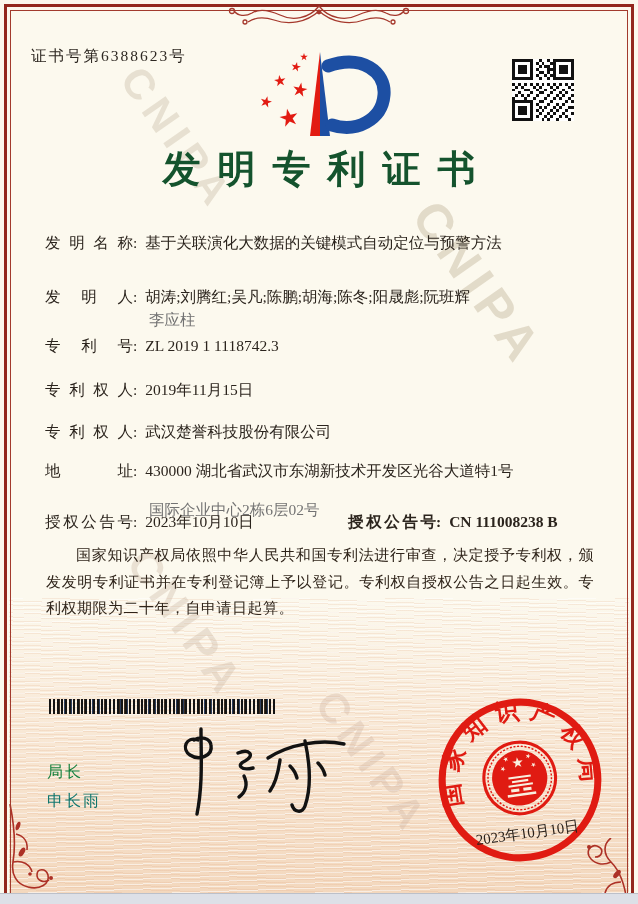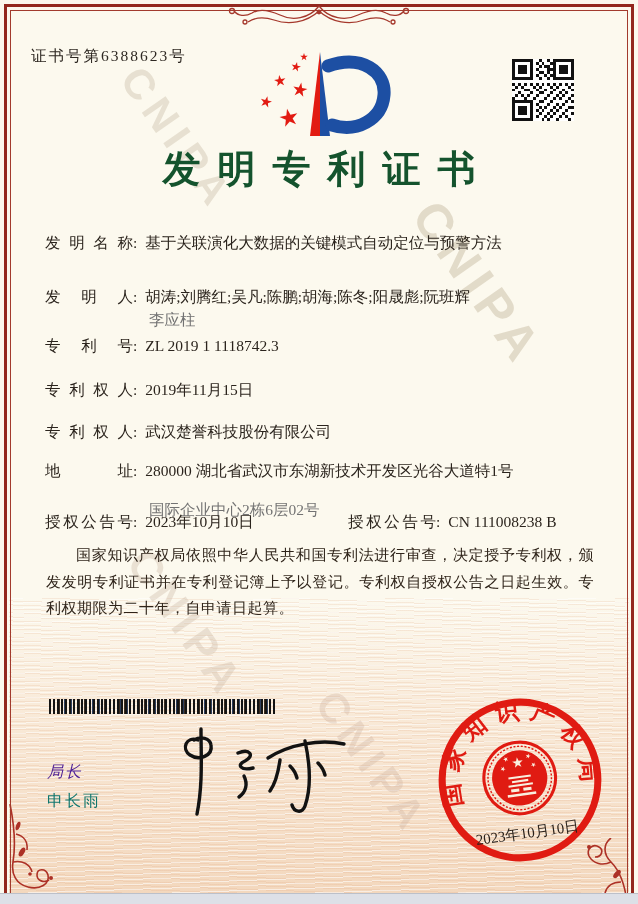--- a/index.html
+++ b/index.html
@@ -35,33 +35,33 @@
   .cert-no{position:absolute;left:31px;top:46px;font-size:15.5px;letter-spacing:2px;color:#2e2822;z-index:1;}
   .logo{position:absolute;left:244px;top:50px;z-index:1;}
   .qr{position:absolute;left:512px;top:59px;z-index:1;}
   .title{position:absolute;left:0;right:0;top:144px;text-align:center;z-index:1;
     font-size:38px;font-weight:bold;color:#14532d;letter-spacing:17px;text-indent:17px;}
   
   .row{position:absolute;left:45px;z-index:1;font-size:15.5px;color:#2b241d;white-space:nowrap;}
   .lab{display:inline-block;width:88px;text-align:justify;text-align-last:justify;}
   .val{margin-left:8px;}
   .cont{position:absolute;left:149px;z-index:1;font-size:15.5px;color:#737373;white-space:nowrap;}
-  .pair2{position:absolute;left:303px;top:0;}
+  .pair2{position:absolute;left:303px;top:0;font-weight:bold;}
   
   .paras{position:absolute;left:46px;right:44px;top:542px;z-index:1;
     font-size:15px;line-height:1.77;color:#2f241a;text-align:justify;letter-spacing:.5px;}
   .paras p{margin:0 0 7px 0;text-indent:2em;}
   
   .barcode{position:absolute;left:49px;top:699px;width:228px;height:15px;z-index:1;
     background-image:
       repeating-linear-gradient(90deg,#141414 0 2px,transparent 2px 4px),
       repeating-linear-gradient(90deg,transparent 0 1px,#30405e 1px 2px,transparent 2px 7px),
       repeating-linear-gradient(90deg,#3a2d22 0 1px,transparent 1px 5px);}
   .director-title{position:absolute;left:47px;top:762px;z-index:1;
-    font-family:"Liberation Sans",sans-serif;font-size:16px;color:#4c1d95;letter-spacing:2px;font-style:italic;}
+    font-family:"Liberation Sans",sans-serif;font-size:16px;color:#15803d;letter-spacing:2px;}
   .director-name{position:absolute;left:47px;top:791px;z-index:1;
     font-family:"Liberation Sans",sans-serif;font-size:16px;color:#0f766e;letter-spacing:2px;}
   .signature{position:absolute;left:168px;top:726px;z-index:2;}
   .seal{position:absolute;left:434px;top:694px;width:172px;height:172px;z-index:2;transform:rotate(-8deg);}
   .seal svg text{font-family:"Liberation Serif","DejaVu Serif",serif;}
 </style>
 </head>
 <body>
 
 <svg width="0" height="0" style="position:absolute" aria-hidden="true">
@@ -179,21 +179,21 @@
 <div class="row" style="top:336px">
   <span class="lab">专利号</span><span>:</span><span class="val">ZL 2019 1 1118742.3</span>
 </div>
 <div class="row" style="top:380px">
   <span class="lab">专利权人</span><span>:</span><span class="val">2019年11月15日</span>
 </div>
 <div class="row" style="top:422px">
   <span class="lab">专利权人</span><span>:</span><span class="val">武汉楚誉科技股份有限公司</span>
 </div>
 <div class="row" style="top:461px">
-  <span class="lab">地址</span><span>:</span><span class="val">280000 湖北省武汉市东湖新技术开发区光谷大道特1号</span>
+  <span class="lab">地址</span><span>:</span><span class="val">430000 湖北省武汉市东湖新技术开发区光谷大道特1号</span>
 </div>
 <div class="cont" style="top:500px">国际企业中心2栋6层02号</div>
 <div class="row" style="top:512px">
   <span class="lab">授权公告号</span><span>:</span><span class="val">2023年10月10日</span>
   <span class="pair2">
     <span class="lab">授权公告号</span><span>:</span><span class="val">CN 111008238 B</span>
   </span>
 </div>
 
 <div class="paras">

